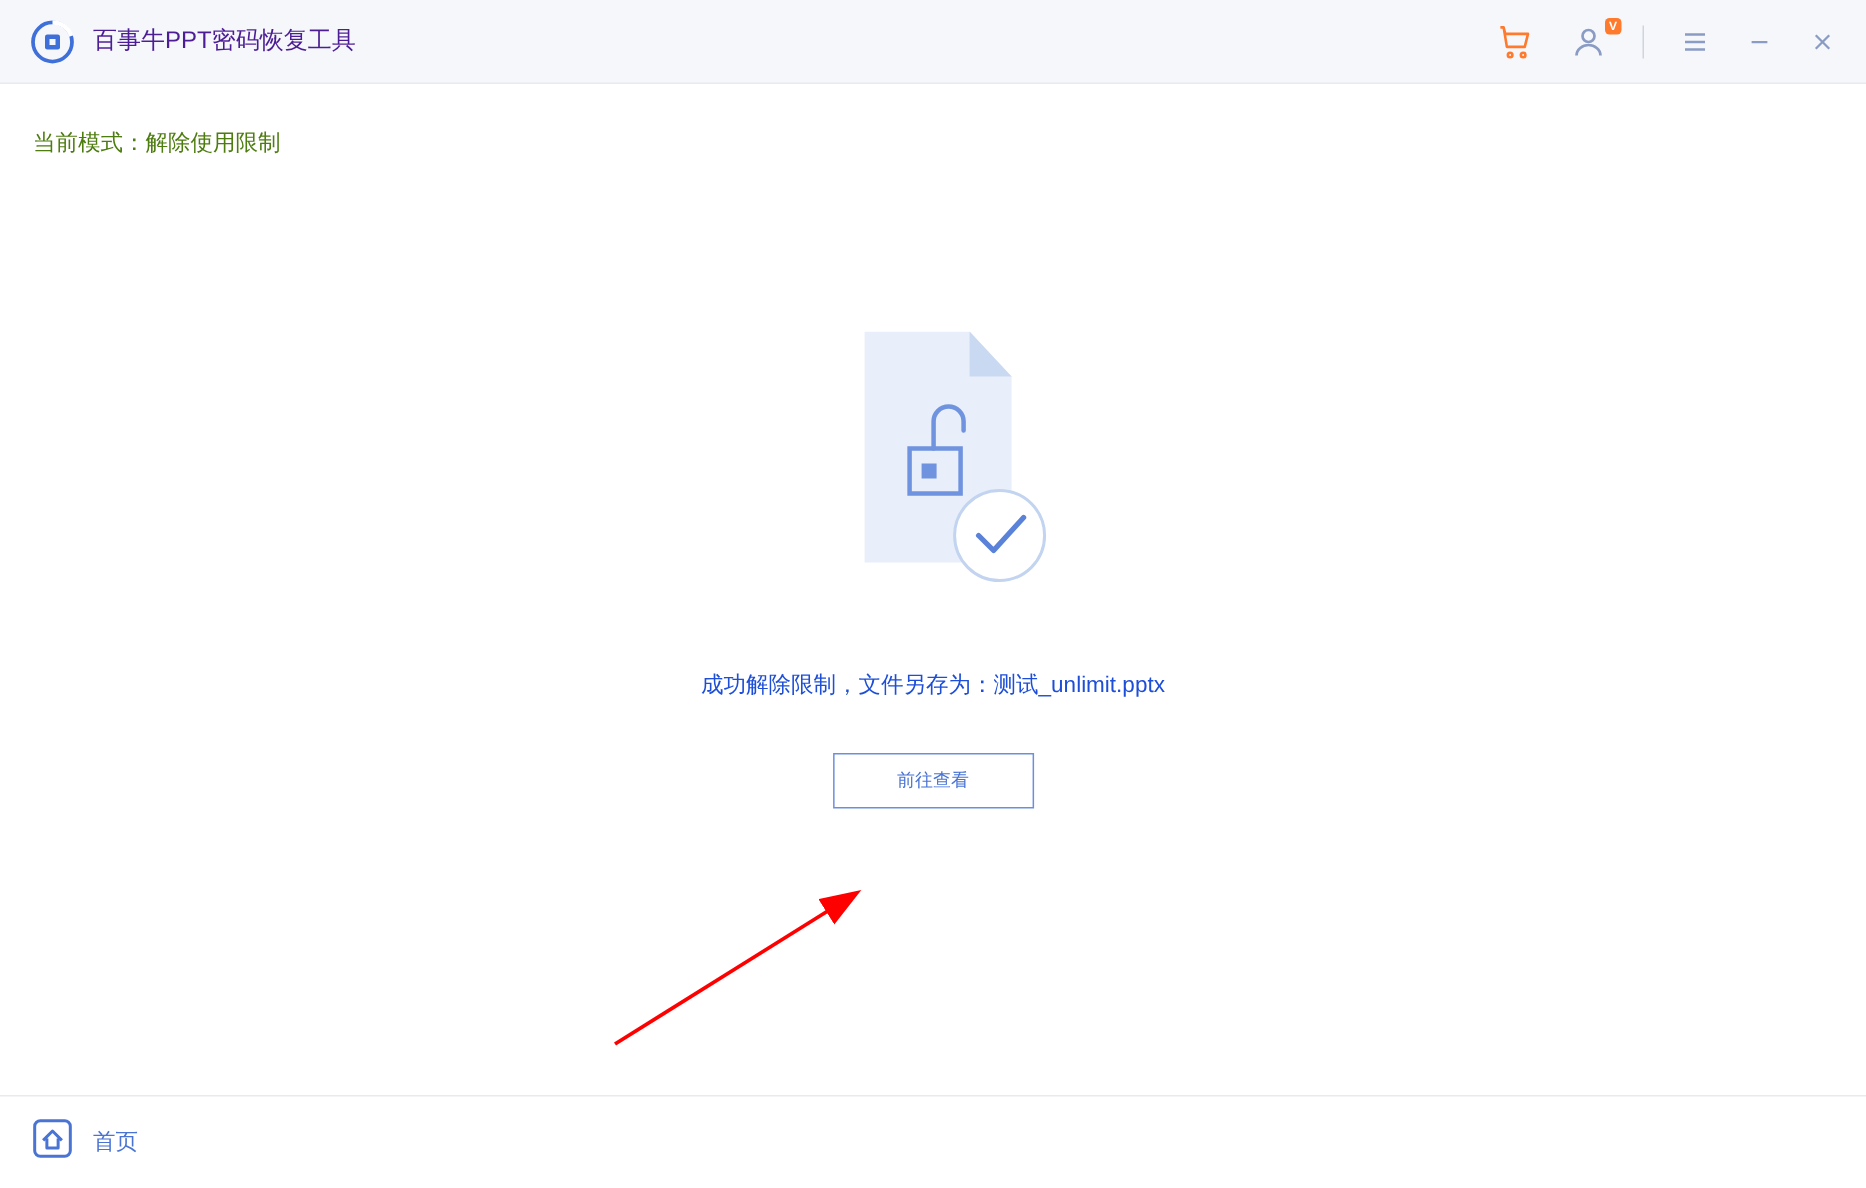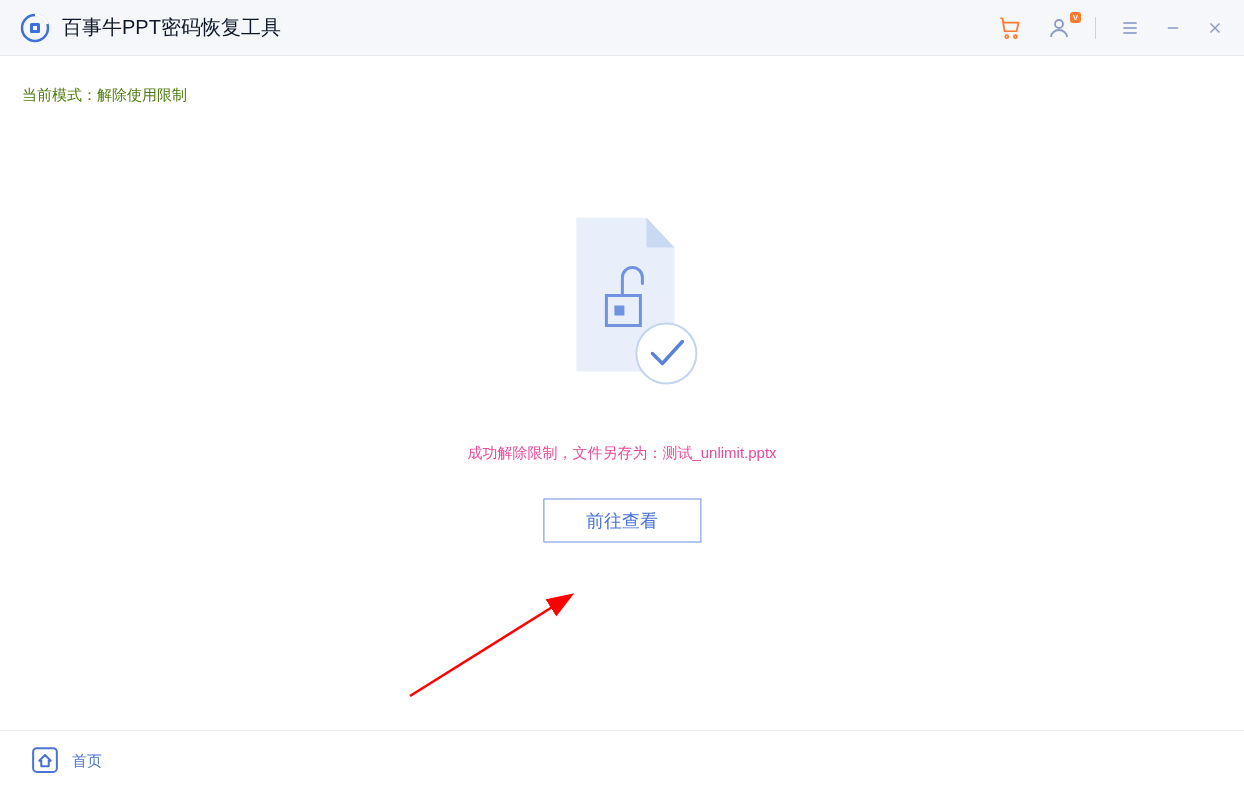--- a/index.html
+++ b/index.html
@@ -22,22 +22,22 @@
     .logo-wrap {
       display: flex;
       align-items: center;
       gap: 12px;
     }
     .app-logo {
       width: 30px;
       height: 30px;
     }
     .app-title {
-      font-size: 20px;
-      color: #0f172a;
+      font-size: 16px;
+      color: #4c1d95;
       font-weight: 500;
     }
     .titlebar-right {
       margin-left: auto;
       display: flex;
       align-items: center;
       gap: 24px;
     }
     .tb-icon {
       display: inline-flex;
@@ -70,43 +70,43 @@
       align-items: center;
     }
     .doc-illustration {
       width: 120px;
       height: 170px;
       position: relative;
       margin-bottom: 56px;
     }
     .success-text {
       font-size: 15px;
-      color: #ec4899;
+      color: #1d4ed8;
       margin-bottom: 36px;
       white-space: nowrap;
     }
     .view-btn {
       border: 1px solid #6b8fe0;
       background: #ffffff;
       color: #4a74d4;
-      font-size: 18px;
+      font-size: 12px;
       padding: 9px 42px;
       cursor: pointer;
       font-family: Liberation Mono, monospace;
     }
     .footer {
       position: absolute;
       bottom: 0;
       left: 0;
       right: 0;
       height: 62px;
       border-top: 1px solid #e8eaf0;
       display: flex;
       align-items: center;
-      padding: 0 30px;
+      padding: 0 20px;
     }
     .home-link {
       display: flex;
       align-items: center;
       gap: 12px;
       cursor: pointer;
       color: #4a74d4;
     }
     .home-label {
       font-size: 15px;

